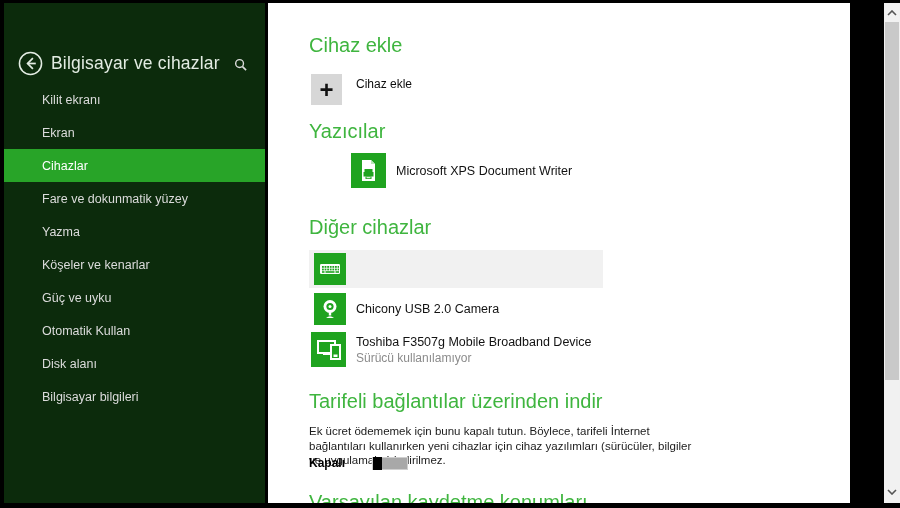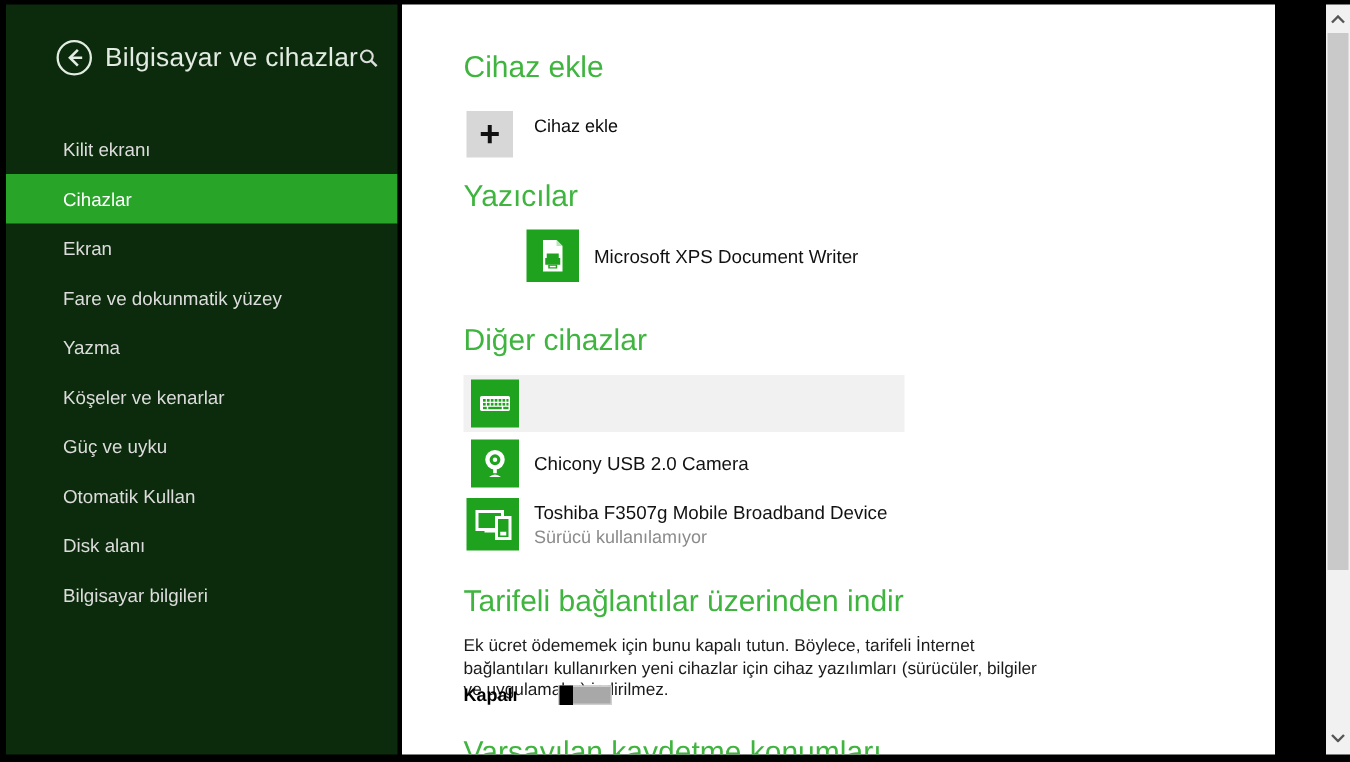--- a/index.html
+++ b/index.html
@@ -7,22 +7,22 @@
   body { font-family:"Liberation Sans", sans-serif; }
 
   .screen { position:relative; width:900px; height:508px; background:#000; }
 
   
   .sidebar {
     position:absolute; left:4px; top:3px; width:261px; height:500px;
     background:#0c2b0c; overflow:hidden;
   }
   .sidebar-header {
-    position:absolute; left:0; top:19px; width:261px; height:32px;
-    display:flex; align-items:center;padding-left:19px;
+    position:absolute; left:0; top:44px; width:261px; height:32px;
+    display:flex; align-items:center;
   }
   .back-btn { margin-left:14px; width:25px; height:25px; cursor:pointer; flex:0 0 auto; }
   .sidebar-title {
     margin-left:8px; color:#e3ece3; font-size:17.5px; font-weight:300;
     letter-spacing:0.2px; white-space:nowrap; flex:1 1 auto;
   }
   .search-btn { margin-right:18px; width:13px; height:13px; cursor:pointer; flex:0 0 auto; }
 
   .sidebar-menu { position:absolute; left:0; top:80px; width:261px; }
   .menu-item {
@@ -125,22 +125,22 @@
       <span class="search-btn">
         <svg viewBox="0 0 14 14" width="13" height="13">
           <circle cx="6" cy="6" r="4.2" fill="none" stroke="#dcdcdc" stroke-width="1.5"></circle>
           <line x1="9.2" y1="9.2" x2="13" y2="13" stroke="#dcdcdc" stroke-width="1.8"></line>
         </svg>
       </span>
     </div>
 
     <div class="sidebar-menu">
       <div class="menu-item">Kilit ekranı</div>
+      <div class="menu-item">Ekran</div>
       <div class="menu-item selected">Cihazlar</div>
-      <div class="menu-item">Ekran</div>
       <div class="menu-item">Fare ve dokunmatik yüzey</div>
       <div class="menu-item">Yazma</div>
       <div class="menu-item">Köşeler ve kenarlar</div>
       <div class="menu-item">Güç ve uyku</div>
       <div class="menu-item">Otomatik Kullan</div>
       <div class="menu-item">Disk alanı</div>
       <div class="menu-item">Bilgisayar bilgileri</div>
     </div>
   </div>
 

